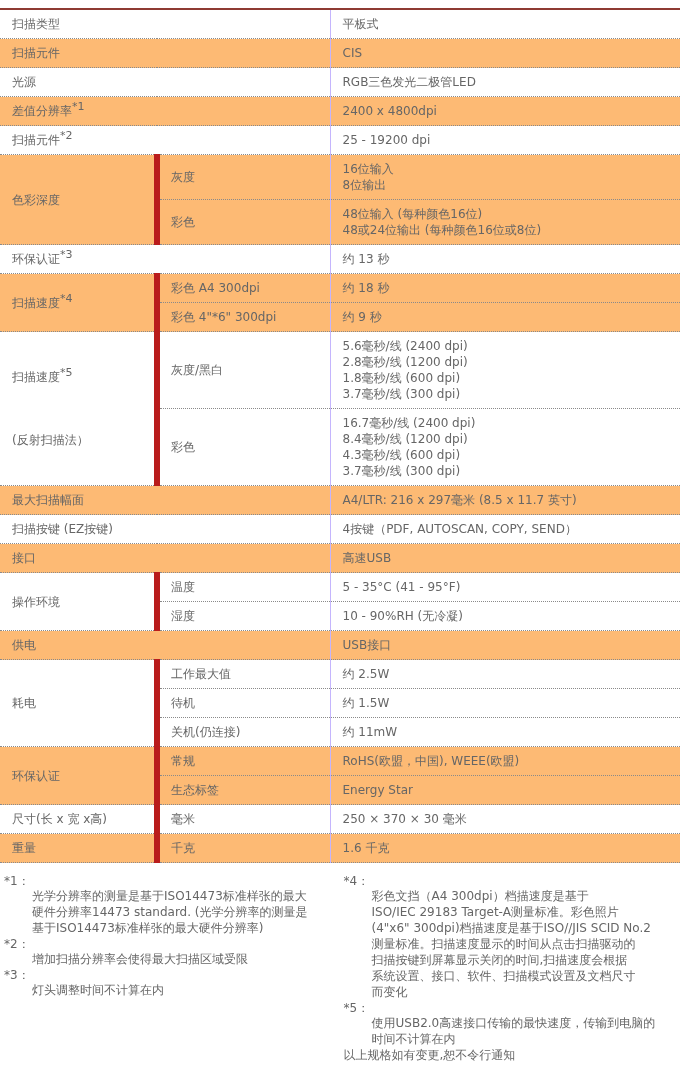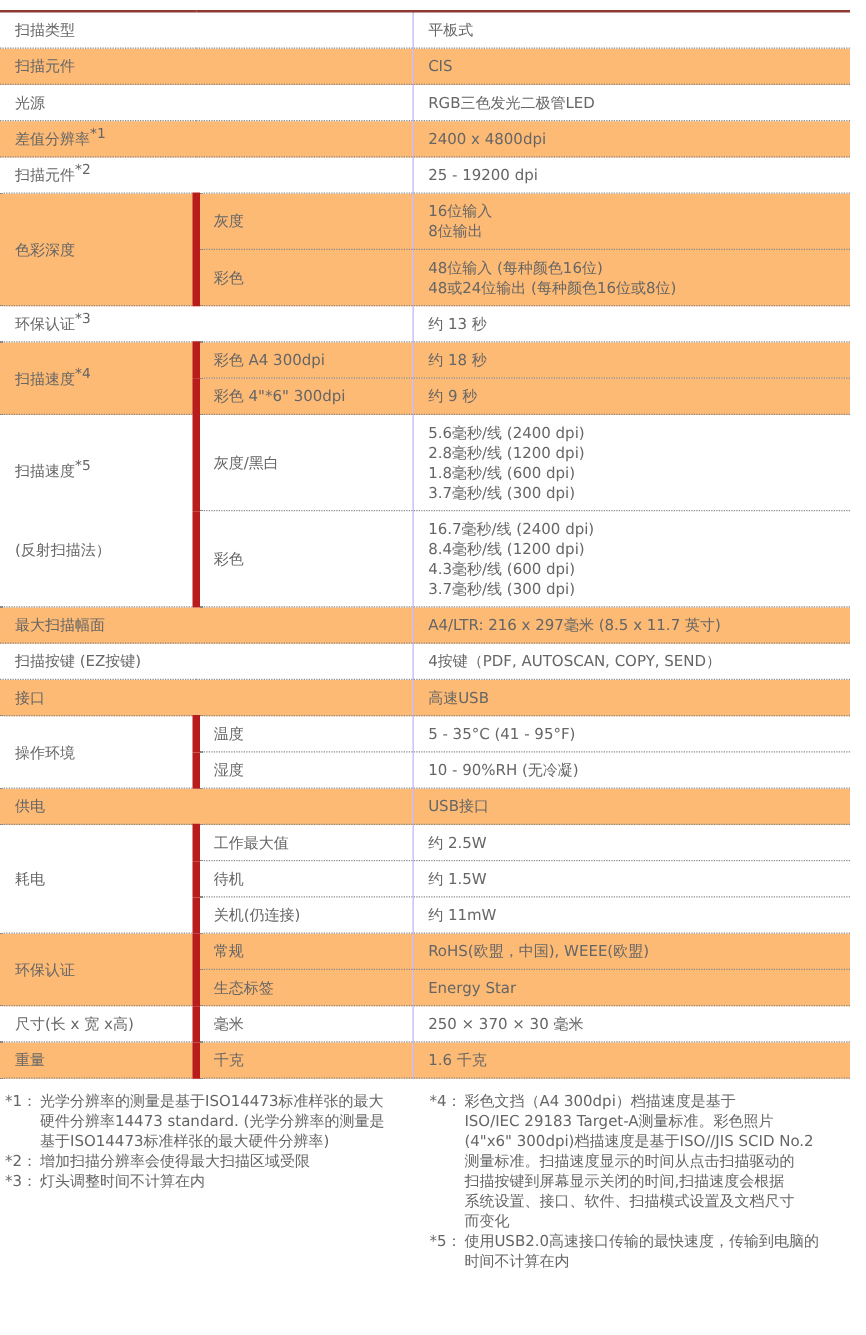--- a/index.html
+++ b/index.html
@@ -47,21 +47,21 @@
     display:flex;
     margin-top:10px;
     font-size:12px;
     line-height:16px;
     color:#666666;
   }
   .fn-col-left  { width:345px; padding-left:4px; box-sizing:border-box; }
   .fn-col-right { width:348px; padding-left:5px; box-sizing:border-box; }
   .fnote { display:flex; }
   .fnmark { flex:0 0 28px; white-space:nowrap; }
-  .fntext { flex:1; white-space:pre-line; }
+  .fntext { flex:1; white-space:pre-line;margin-top:15px; }
   .fn-closing { white-space:pre-line; }
 </style>
 </head>
 <body>
 
 <div class="page">
 
   <table class="spec">
     <colgroup>
         <col class="c1">
@@ -214,16 +214,17 @@
 测量标准。扫描速度显示的时间从点击扫描驱动的
 扫描按键到屏幕显示关闭的时间,扫描速度会根据
 系统设置、接口、软件、扫描模式设置及文档尺寸
 而变化</span>
         </div>
         <div class="fnote">
           <span class="fnmark">*5：</span>
           <span class="fntext">使用USB2.0高速接口传输的最快速度，传输到电脑的
 时间不计算在内</span>
         </div>
+        <div class="fn-closing">以上规格如有变更,恕不令行通知</div>
       </div>
   </div>
 
 </div>
 
 </body></html>

